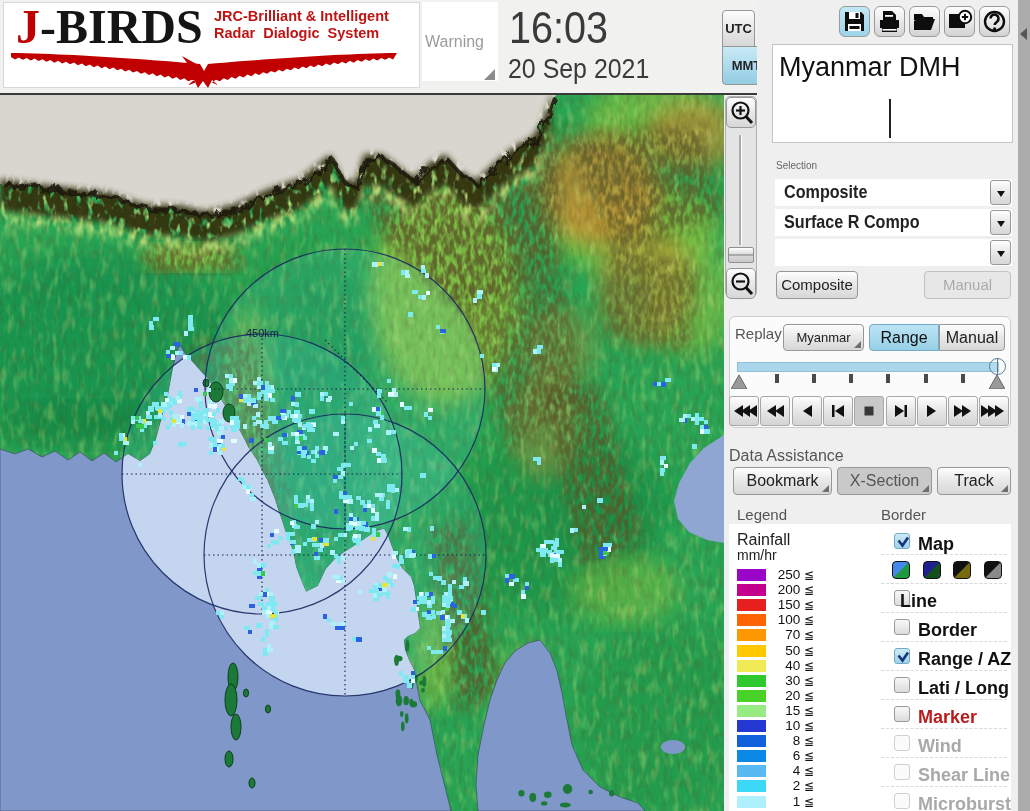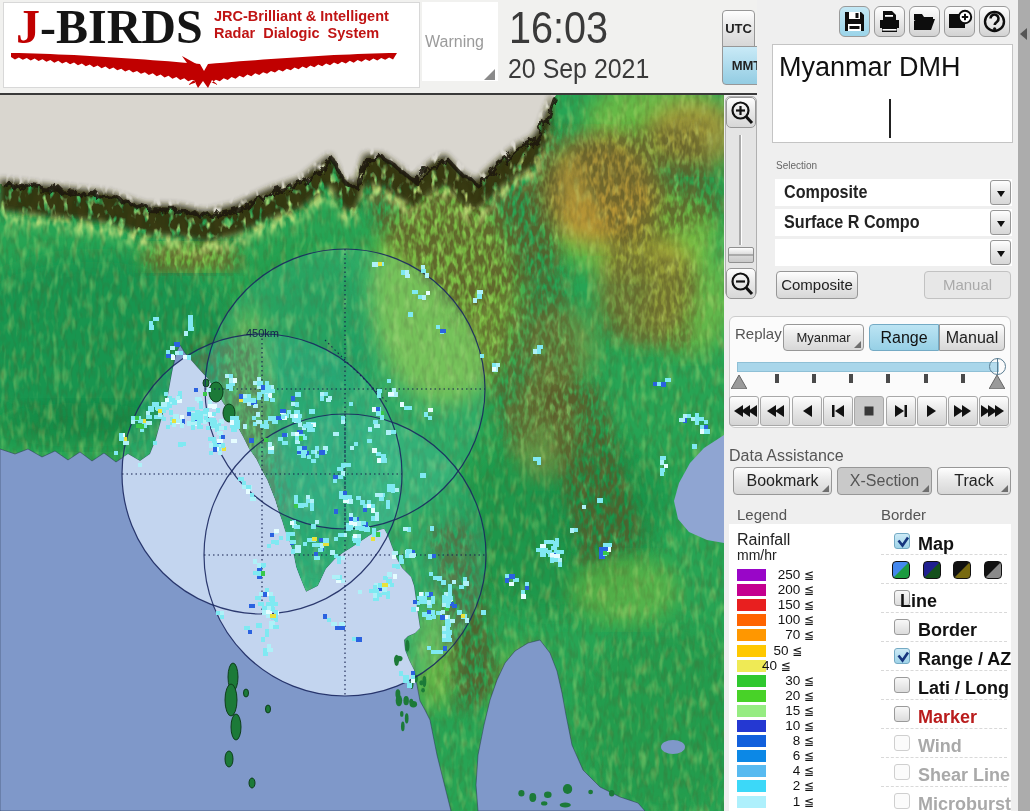--- a/index.html
+++ b/index.html
@@ -1176,23 +1176,23 @@
 <div class="abs" style="left:762px;top:567.0px;width:52px;text-align:right;font-size:13.5px;color:#111">250 <span style="font-size:12px">≦</span></div>
 <div class="abs" style="left:737px;top:584.1px;width:29px;height:12px;background:#C4008F"></div>
 <div class="abs" style="left:762px;top:582.1px;width:52px;text-align:right;font-size:13.5px;color:#111">200 <span style="font-size:12px">≦</span></div>
 <div class="abs" style="left:737px;top:599.2px;width:29px;height:12px;background:#E81F1F"></div>
 <div class="abs" style="left:762px;top:597.2px;width:52px;text-align:right;font-size:13.5px;color:#111">150 <span style="font-size:12px">≦</span></div>
 <div class="abs" style="left:737px;top:614.3px;width:29px;height:12px;background:#FF6400"></div>
 <div class="abs" style="left:762px;top:612.3px;width:52px;text-align:right;font-size:13.5px;color:#111">100 <span style="font-size:12px">≦</span></div>
 <div class="abs" style="left:737px;top:629.4px;width:29px;height:12px;background:#FF9700"></div>
 <div class="abs" style="left:762px;top:627.4px;width:52px;text-align:right;font-size:13.5px;color:#111">70 <span style="font-size:12px">≦</span></div>
 <div class="abs" style="left:737px;top:644.5px;width:29px;height:12px;background:#FFC800"></div>
-<div class="abs" style="left:762px;top:642.5px;width:52px;text-align:center;font-size:13.5px;color:#111">50 <span style="font-size:12px">≦</span></div>
+<div class="abs" style="left:762px;top:642.5px;width:52px;text-align:right;font-size:13.5px;color:#111">50 <span style="font-size:12px">≦</span></div>
 <div class="abs" style="left:737px;top:659.6px;width:29px;height:12px;background:#EFEA55"></div>
-<div class="abs" style="left:762px;top:657.6px;width:52px;font-size:13.5px;color:#111">40 <span style="font-size:12px">≦</span></div>
+<div class="abs" style="left:762px;top:657.6px;width:52px;text-align:right;font-size:13.5px;color:#111">40 <span style="font-size:12px">≦</span></div>
 <div class="abs" style="left:737px;top:674.7px;width:29px;height:12px;background:#2FC82F"></div>
 <div class="abs" style="left:762px;top:672.7px;width:52px;text-align:right;font-size:13.5px;color:#111">30 <span style="font-size:12px">≦</span></div>
 <div class="abs" style="left:737px;top:689.8px;width:29px;height:12px;background:#48D228"></div>
 <div class="abs" style="left:762px;top:687.8px;width:52px;text-align:right;font-size:13.5px;color:#111">20 <span style="font-size:12px">≦</span></div>
 <div class="abs" style="left:737px;top:704.9px;width:29px;height:12px;background:#96EC82"></div>
 <div class="abs" style="left:762px;top:702.9px;width:52px;text-align:right;font-size:13.5px;color:#111">15 <span style="font-size:12px">≦</span></div>
 <div class="abs" style="left:737px;top:720.0px;width:29px;height:12px;background:#2438D2"></div>
 <div class="abs" style="left:762px;top:718.0px;width:52px;text-align:right;font-size:13.5px;color:#111">10 <span style="font-size:12px">≦</span></div>
 <div class="abs" style="left:737px;top:735.1px;width:29px;height:12px;background:#1260DC"></div>
 <div class="abs" style="left:762px;top:733.1px;width:52px;text-align:right;font-size:13.5px;color:#111">8 <span style="font-size:12px">≦</span></div>

